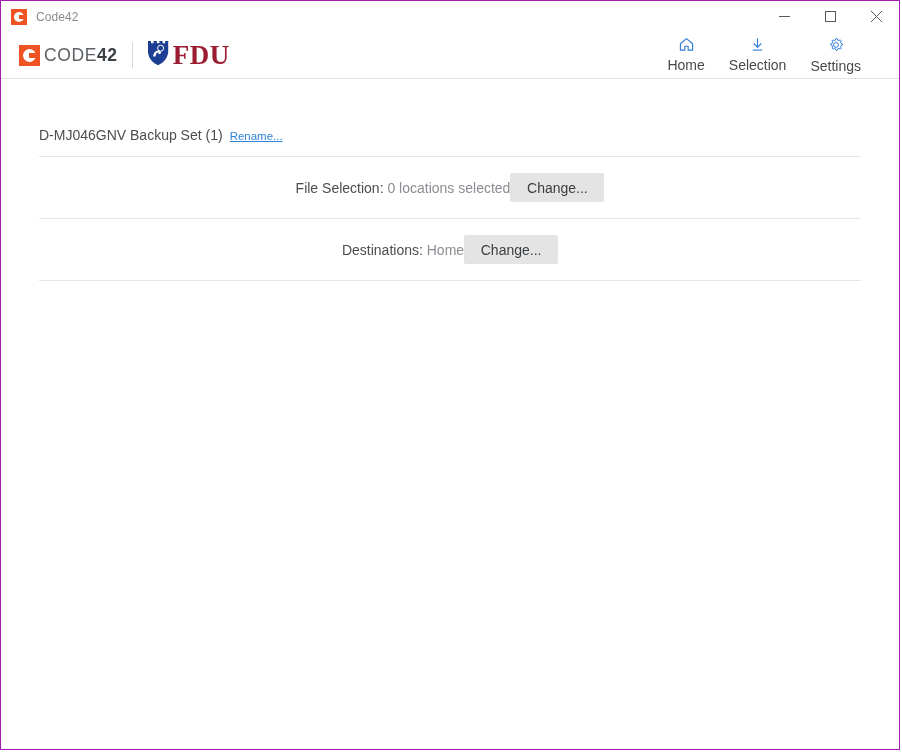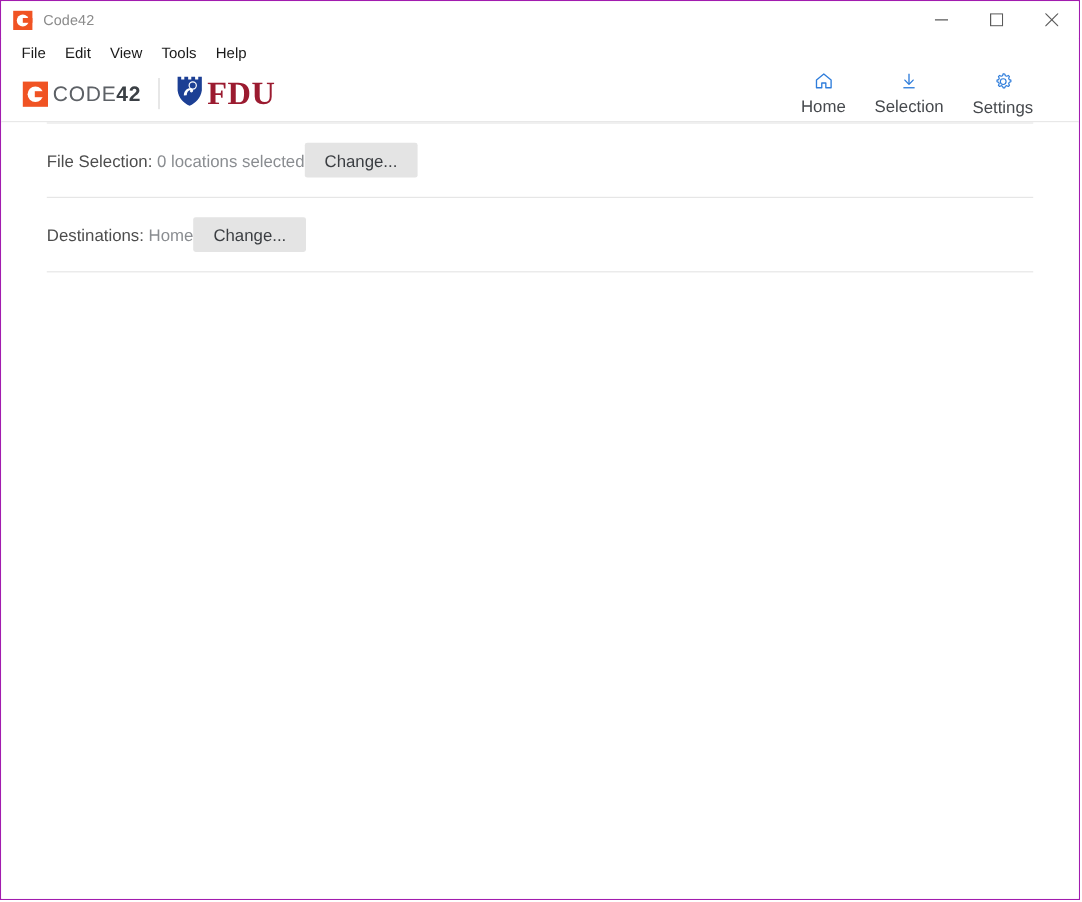--- a/index.html
+++ b/index.html
@@ -234,21 +234,21 @@
 
   .divider {
     height: 1px;
     background: #e6e6e6;
     width: 100%;
   }
 
   .option-row {
     display: flex;
     align-items: center;
-    justify-content: flex-start;
+    justify-content: center;
     height: 61px;
   }
   .option-text {
     font-size: 14px;
     color: #4d4d4d;
   }
   .option-text .value {
     color: #8a8d91;
   }
   .btn-change {
@@ -316,27 +316,20 @@
       </div>
       <div class="win-btn">
         <svg width="11" height="11" viewBox="0 0 11 11">
             <line x1="0" y1="0" x2="11" y2="11" stroke="currentColor" stroke-width="1"></line>
             <line x1="11" y1="0" x2="0" y2="11" stroke="currentColor" stroke-width="1"></line>
           </svg>
       </div>
     </div>
   </div>
 
-  <div class="menubar">
-    <div class="menu-item">File</div>
-    <div class="menu-item">Edit</div>
-    <div class="menu-item">View</div>
-    <div class="menu-item">Tools</div>
-    <div class="menu-item">Help</div>
-  </div>
 
   <div class="brand-header">
     <div class="brand-left">
       <div class="c42-logo">
         <div class="c42-mark"></div>
         <div class="c42-word"><span>CODE</span><b>42</b></div>
       </div>
       <div class="brand-divider"></div>
       <div class="fdu-logo">
         <span>
@@ -377,20 +370,24 @@
           </svg>
         </span>
         <span>Settings</span>
       </div>
     </div>
   </div>
 
   <div class="content">
 
 
+    <div class="setname-row">
+      <span class="setname-text">D-MJ046GNV Backup Set (1)</span>
+      <a class="rename-link" href="#">Rename...</a>
+    </div>
 
     <div class="divider"></div>
 
     <div class="option-row">
       <div class="option-text">
         <span>File Selection:</span>
         <span class="value">0 locations selected</span>
       </div>
       <button class="btn-change">Change...</button>
     </div>

